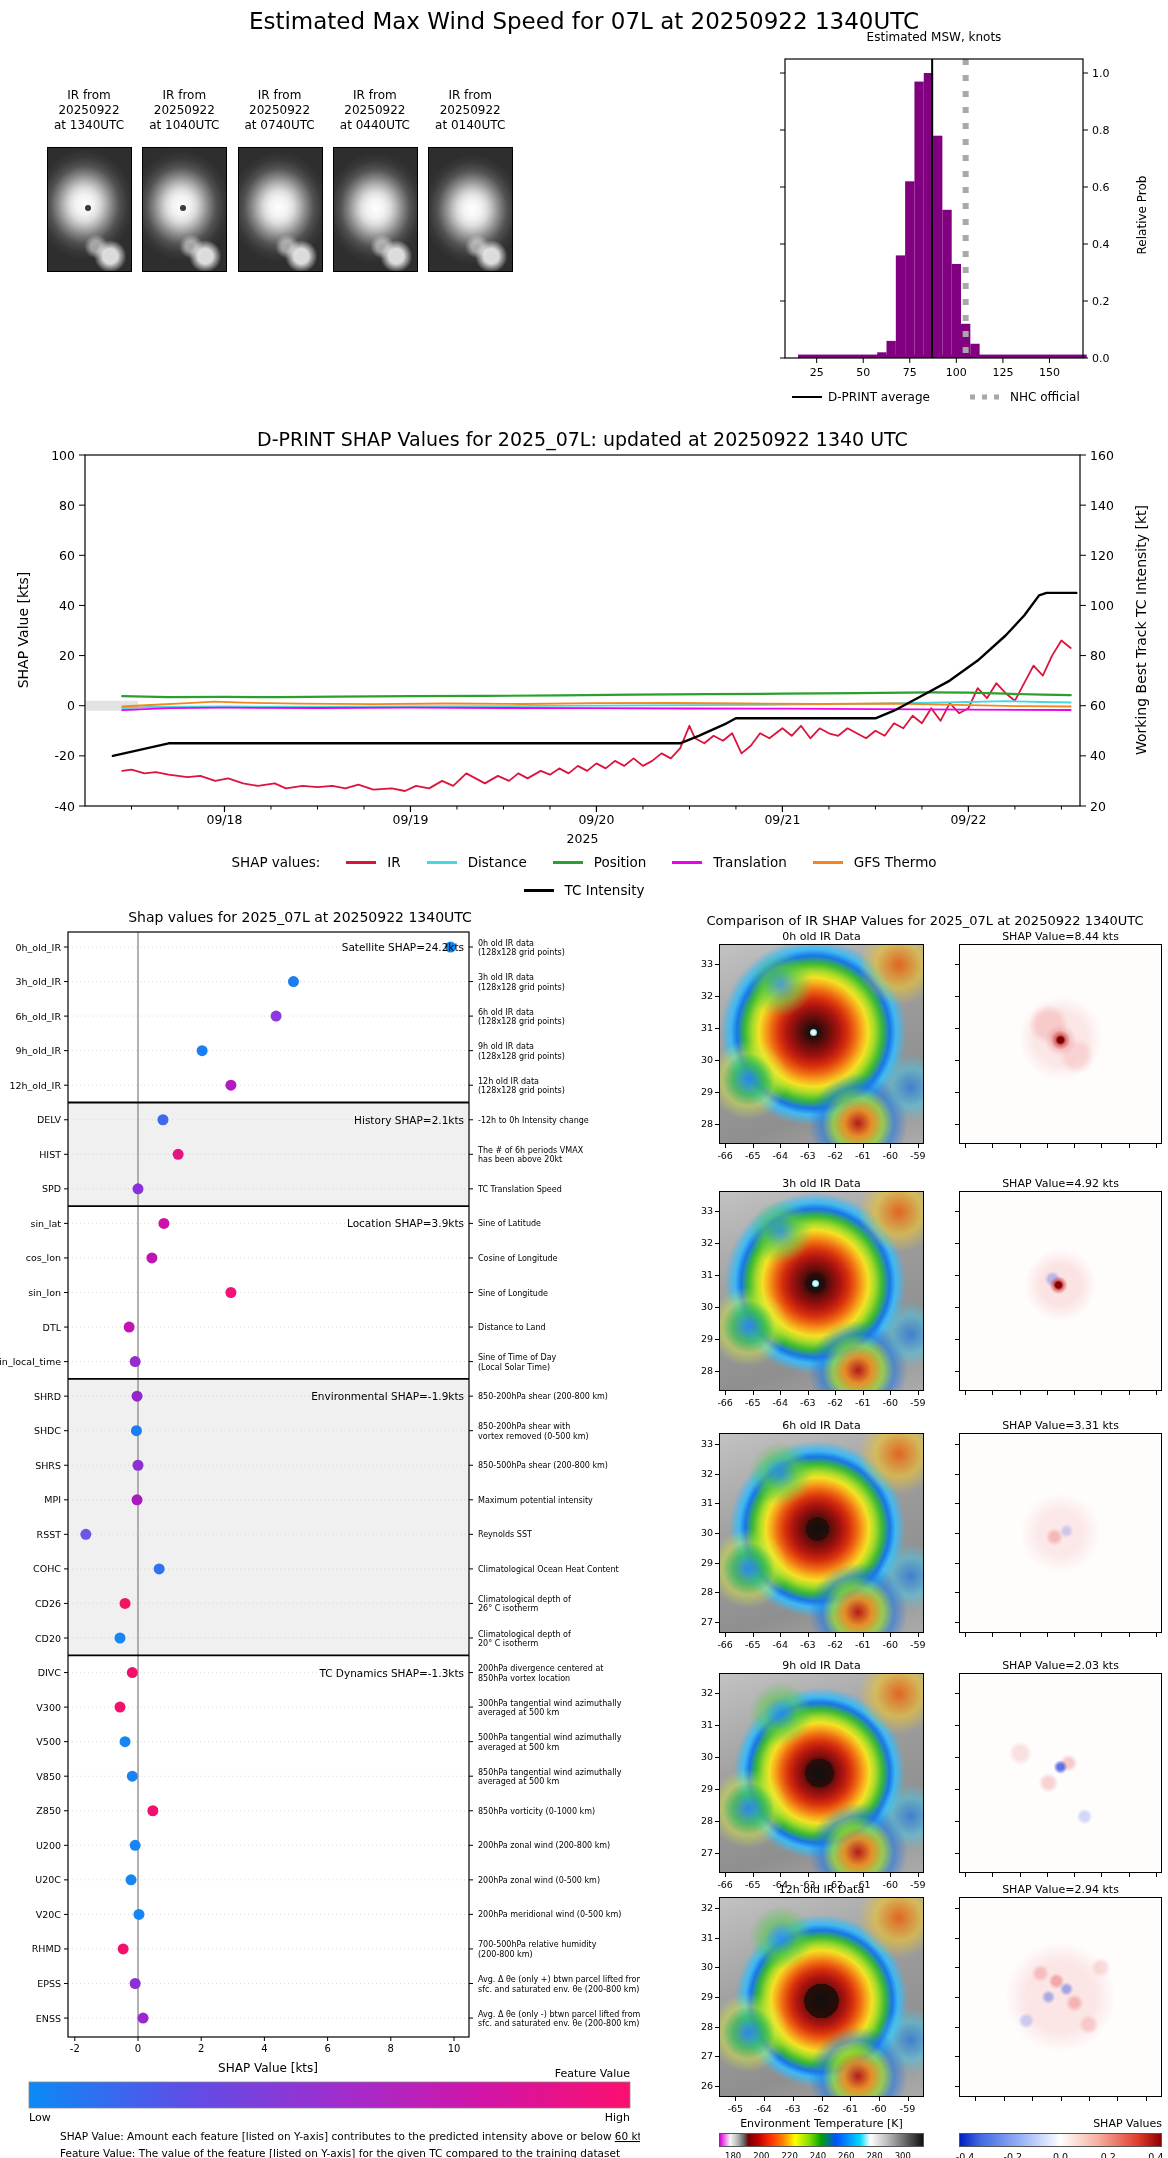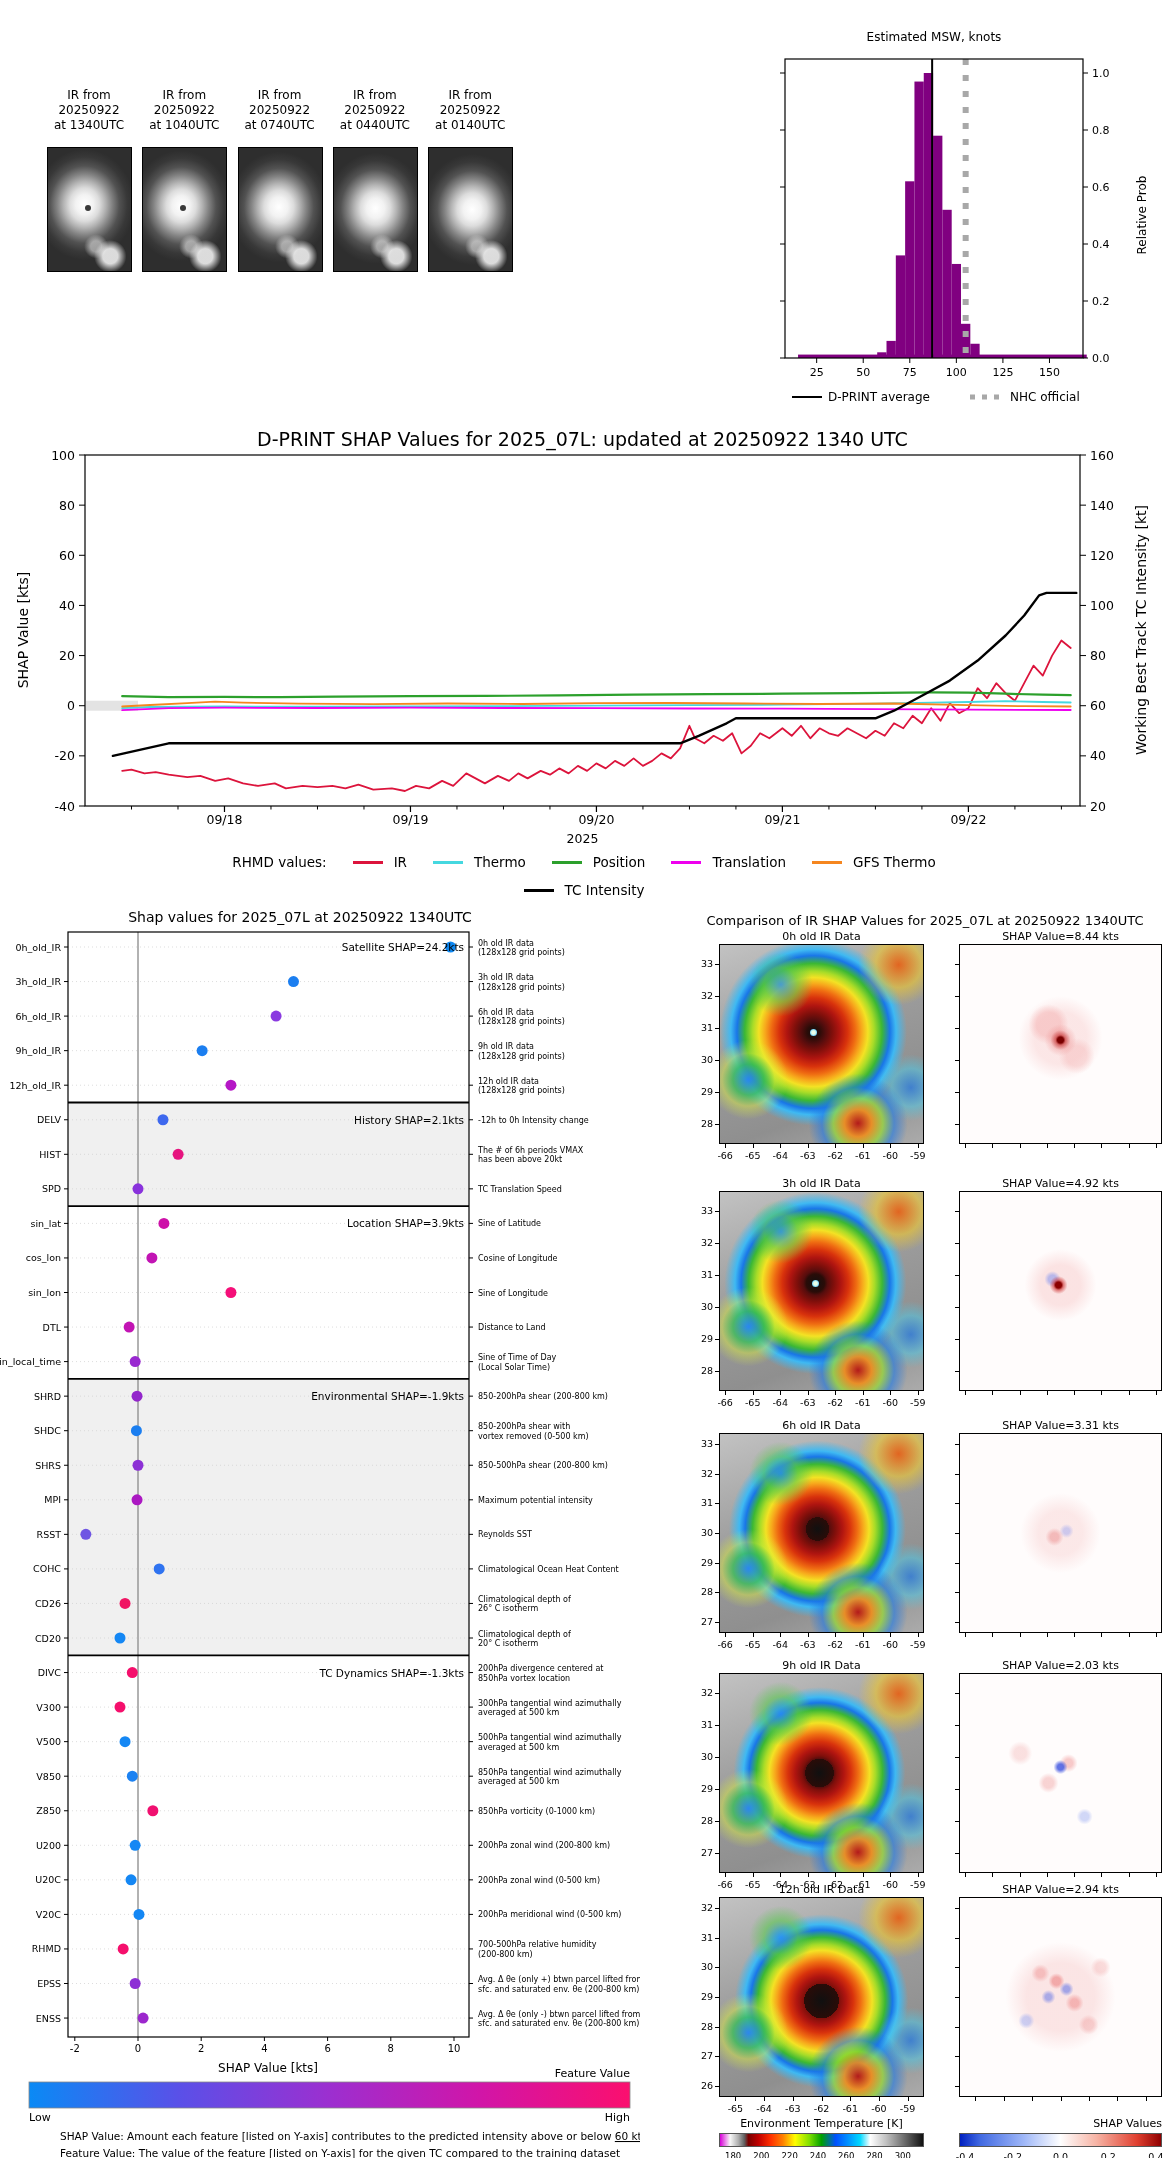--- a/index.html
+++ b/index.html
@@ -66,20 +66,21 @@
   .legend-item{display:flex;align-items:center;gap:11px;}
   .legend-swatch{width:30px;height:3px;}
   .ircomp-title{font-size:13px;text-align:center;white-space:nowrap;}
   .cb-title{position:absolute;font-size:11px;text-align:center;}
   .cbar{position:absolute;height:14px;border:1px solid #555;box-sizing:border-box;}
 </style>
 </head>
 <body>
 
 <div id="fig">
+  <div class="abs main-title">Estimated Max Wind Speed for 07L at 20250922 1340UTC</div>
   <div class="abs" id="thumbs" style="left:0;top:88px;width:560px;height:200px;">
       <div class="thumb-label" style="position:absolute;left:29px;top:0;width:120px;">
         <div style="">IR from</div>
         <div style="">20250922</div>
         <div style="">at 1340UTC</div>
       </div>
       <div class="gthumb" style="position:absolute;left:47px;top:59px;--gx:44%;--gy:46%;--eye:1;"></div>
       <div class="thumb-label" style="position:absolute;left:124.30000000000001px;top:0;width:120px;">
         <div style="">IR from</div>
         <div style="">20250922</div>
@@ -239,28 +240,28 @@
           <text x="1090" y="129.78571428571428" font-size="12.5" text-anchor="start">120</text>
           <line x1="1080" y1="75.14285714285717" x2="1086" y2="75.14285714285717" stroke="#000"></line>
           <text x="1090" y="79.64285714285717" font-size="12.5" text-anchor="start">140</text>
           <line x1="1080" y1="25" x2="1086" y2="25" stroke="#000"></line>
           <text x="1090" y="29.5" font-size="12.5" text-anchor="start">160</text>
         </g>
         <text x="28" y="200" font-size="14" text-anchor="middle" transform="rotate(-90 28 200)">SHAP Value [kts]</text>
         <text x="1146" y="200" font-size="14" text-anchor="middle" transform="rotate(-90 1146 200)">Working Best Track TC Intensity [kt]</text>
       </svg>
     <div class="legend-row" id="ts-legend1" style="top:424px;">
-        <div style="font-size:13.5px;">RHMD values:</div>
+        <div style="font-size:13.5px;">SHAP values:</div>
         <div class="legend-item" style="">
           <div class="legend-swatch" style="background:#dc143c;"></div>
           <div style="">IR</div>
         </div>
         <div class="legend-item" style="">
           <div class="legend-swatch" style="background:#45d8e0;"></div>
-          <div style="">Thermo</div>
+          <div style="">Distance</div>
         </div>
         <div class="legend-item" style="">
           <div class="legend-swatch" style="background:#2ca02c;"></div>
           <div style="">Position</div>
         </div>
         <div class="legend-item" style="">
           <div class="legend-swatch" style="background:#ee00ee;"></div>
           <div style="">Translation</div>
         </div>
         <div class="legend-item" style="">

